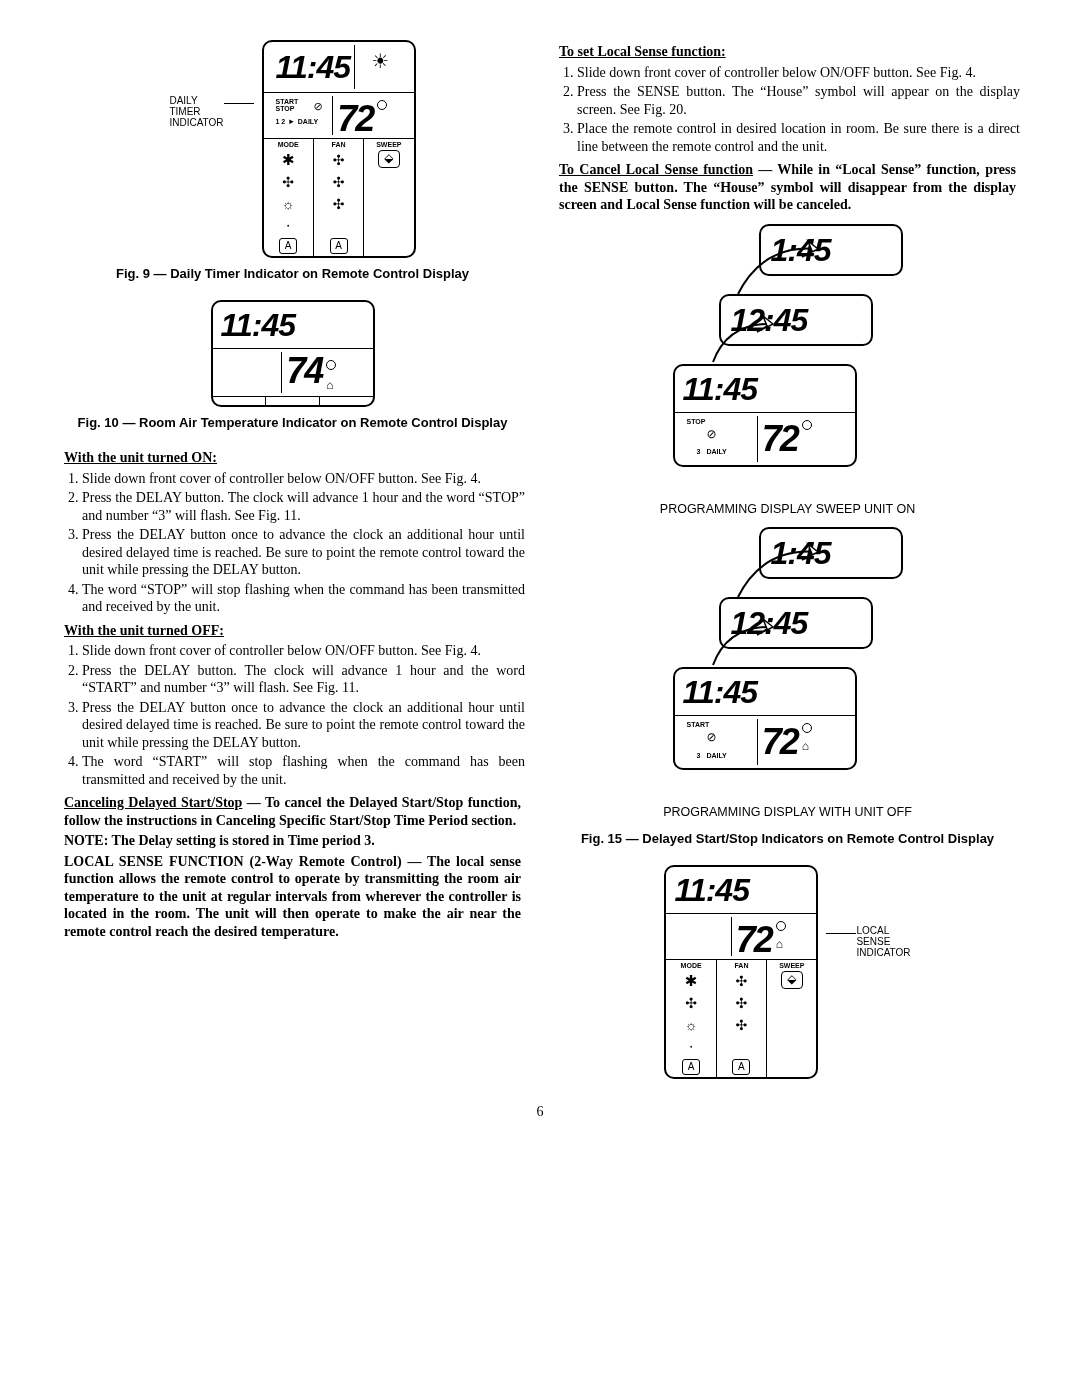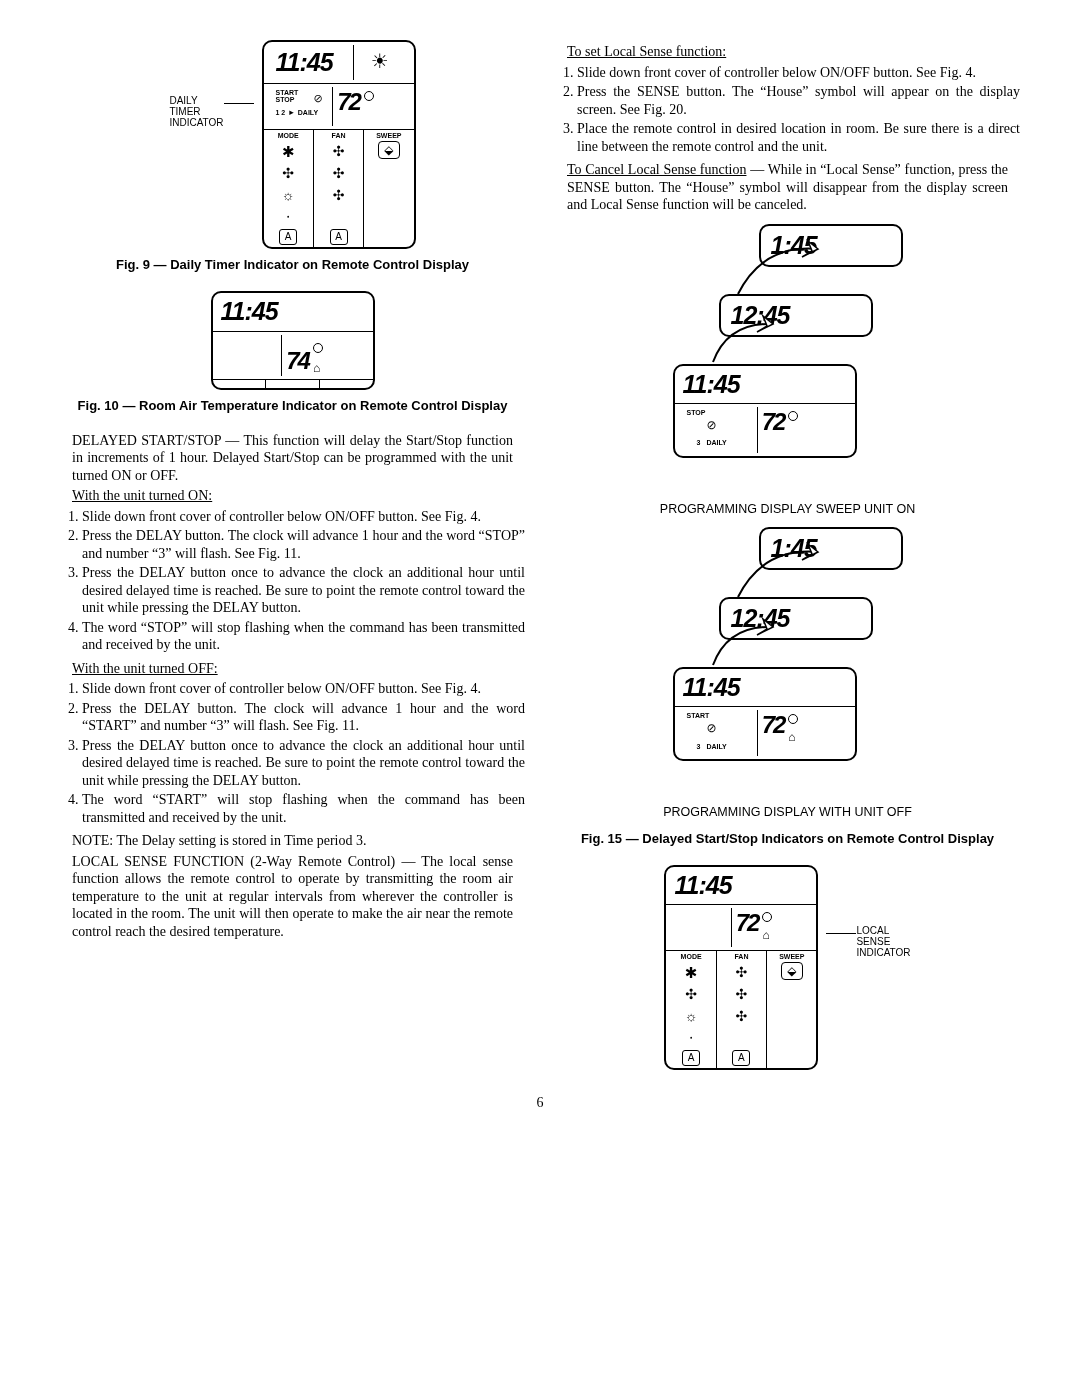--- a/index.html
+++ b/index.html
@@ -33,34 +33,34 @@
     margin: 6px 0 10px 0;
   }
   .label-text {
     font-family: Arial, Helvetica, sans-serif;
     font-size: 10px;
     line-height: 1.1;
   }
   .u { text-decoration: underline; }
   ol { margin: 3px 0 6px 22px; padding: 0; }
   ol li { margin-bottom: 2px; text-align: justify; }
-  p { margin: 3px 12px; text-align: justify; }
+  p { margin: 3px 4px; text-align: justify; font-weight: bold; }
   .page-num { text-align: center; margin-top: 20px; font-family: "Times New Roman", serif; }
 
   
   .lcd-panel {
     border: 2.5px solid #000;
     border-radius: 10px;
     background: #fff;
     position: relative;
   }
   .lcd-row { border-bottom: 1.5px solid #000; padding: 3px 8px; box-sizing: border-box; }
   .lcd-row:last-child { border-bottom: none; }
-  .seg-time { font-family: Arial, sans-serif; font-weight: 900; font-size: 25px; letter-spacing: -1px; font-style: italic; }
-  .seg-big { font-family: Arial, sans-serif; font-weight: 900; font-size: 24px; letter-spacing: -2px; font-style: italic; }
+  .seg-time { font-family: Arial, sans-serif; font-weight: 900; font-size: 32px; letter-spacing: -1px; font-style: italic; }
+  .seg-big { font-family: Arial, sans-serif; font-weight: 900; font-size: 36px; letter-spacing: -2px; font-style: italic; }
   .tiny { font-family: Arial, sans-serif; font-size: 7px; font-weight: bold; line-height: 1; }
   .icon-cell {
     display: inline-flex; align-items:center; justify-content:center;
     width: 28px; height: 22px; font-size: 16px;
   }
   .col-header { font-family: Arial, sans-serif; font-size: 7px; font-weight: bold; text-align:center; }
   .grid3 { display:flex; }
   .grid3 > div { flex:1; border-right:1.5px solid #000; display:flex; flex-direction:column; align-items:center; padding:2px 0; }
   .grid3 > div:last-child { border-right:none; }
   .house { display:inline-block; font-size:12px; }
@@ -163,35 +163,35 @@
           <div style="display:flex;height:100%;">
               <div style="flex:1;border-right:1.5px solid #000;"></div>
               <div style="flex:1;border-right:1.5px solid #000;"></div>
               <div style="flex:1;"></div>
             </div>
         </div>
       </div>
     </div>
     <div class="fig-caption">Fig. 10 — Room Air Temperature Indicator on Remote Control Display</div>
 
-    <p>DELAYED START/STOP — This function will delay the Start/Stop function in increments of 1 hour. Delayed Start/Stop can be programmed with the unit turned ON or OFF.</p>
     <p class="u" style="text-align:left;">With the unit turned ON:</p>
     <ol>
       <li>Slide down front cover of controller below ON/OFF button. See Fig. 4.</li>
       <li>Press the DELAY button. The clock will advance 1 hour and the word “STOP” and number “3” will flash. See Fig. 11.</li>
       <li>Press the DELAY button once to advance the clock an additional hour until desired delayed time is reached. Be sure to point the remote control toward the unit while pressing the DELAY button.</li>
       <li>The word “STOP” will stop flashing when the command has been transmitted and received by the unit.</li>
     </ol>
     <p class="u" style="text-align:left;">With the unit turned OFF:</p>
     <ol>
       <li>Slide down front cover of controller below ON/OFF button. See Fig. 4.</li>
       <li>Press the DELAY button. The clock will advance 1 hour and the word “START” and number “3” will flash. See Fig. 11.</li>
       <li>Press the DELAY button once to advance the clock an additional hour until desired delayed time is reached. Be sure to point the remote control toward the unit while pressing the DELAY button.</li>
       <li>The word “START” will stop flashing when the command has been transmitted and received by the unit.</li>
     </ol>
+    <p><span class="u">Canceling Delayed Start/Stop</span> — To cancel the Delayed Start/Stop function, follow the instructions in Canceling Specific Start/Stop Time Period section.</p>
     <p>NOTE: The Delay setting is stored in Time period 3.</p>
     <p>LOCAL SENSE FUNCTION (2-Way Remote Control) — The local sense function allows the remote control to operate by transmitting the room air temperature to the unit at regular intervals from wherever the controller is located in the room. The unit will then operate to make the air near the remote control reach the desired temperature.</p>
   </div>
 
   <div class="col">
     <p class="u" style="text-align:left;">To set Local Sense function:</p>
     <ol>
       <li>Slide down front cover of controller below ON/OFF button. See Fig. 4.</li>
       <li>Press the SENSE button. The “House” symbol will appear on the display screen. See Fig. 20.</li>
       <li>Place the remote control in desired location in room. Be sure there is a direct line between the remote control and the unit.</li>

